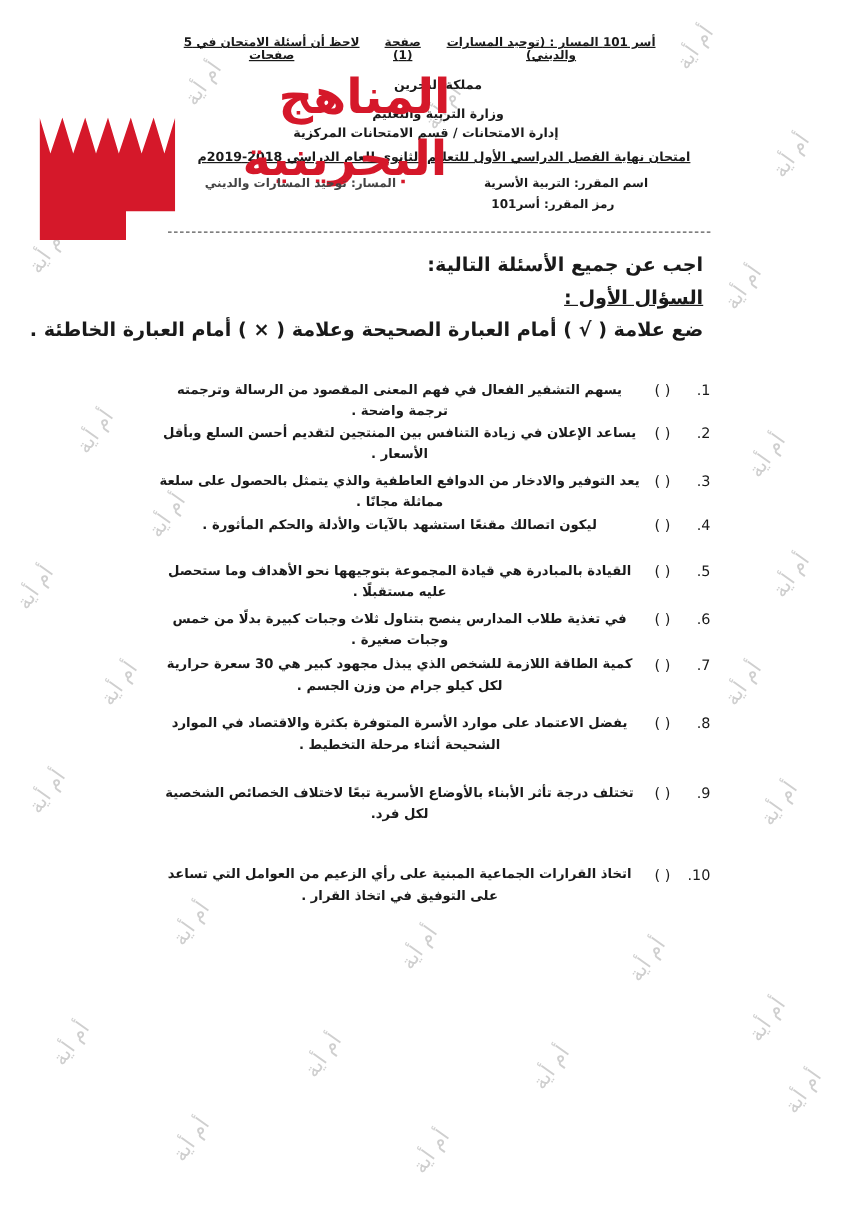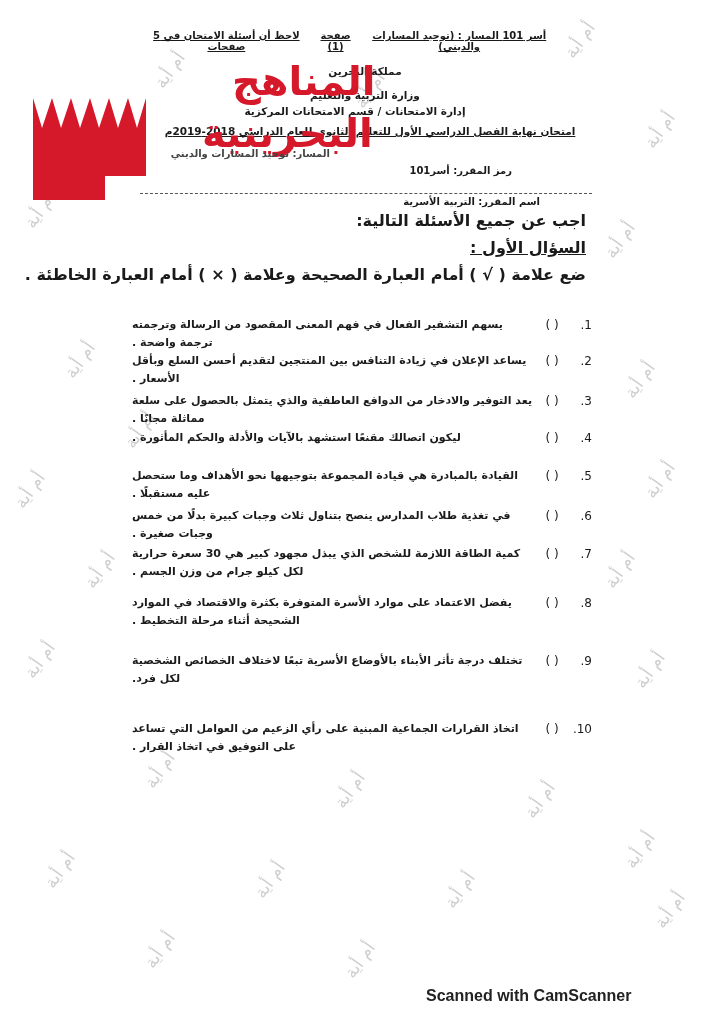--- a/index.html
+++ b/index.html
@@ -45,21 +45,21 @@
   .divider { position: absolute; left: 140px; top: 193px; width: 452px; border-top: 1px dashed #555; }
   .instr { position: absolute; right: 116px; font-size: 16px; font-weight: bold; direction: rtl; }
   .q-title { text-decoration: underline; }
   .question {
     position: absolute; right: 110px; width: 460px;
     direction: rtl; font-size: 11px; font-weight: bold; line-height: 18px;
     display: flex; align-items: flex-start;
   }
   .qnum { min-width: 22px; text-align: right; font-weight: normal; font-size: 12px; }
   .paren { min-width: 36px; text-align: center; font-weight: normal; font-size: 12px; }
-  .qtext { flex: 1; text-align: left; }
+  .qtext { flex: 1; text-align: center; }
   .footer {
     position: absolute; left: 426px; top: 987px; font-size: 16px; font-weight: bold;
     color: #222; font-family: "Liberation Sans", sans-serif;
   }
 </style>
 </head>
 <body>
 
 <div class="page">
 
@@ -101,21 +101,21 @@
   <div class="hdr" style="top:89px; left:270px; width:190px;">وزارة التربية والتعليم</div>
   <div class="hdr" style="top:105px; left:230px; width:250px;">إدارة الامتحانات / قسم الامتحانات المركزية</div>
   <div class="hdr" style="top:125px; left:150px; width:440px; text-decoration:underline;">امتحان نهاية الفصل الدراسي الأول للتعليم الثانوي للعام الدراسي 2018-2019م</div>
 
   <svg class="flag" viewBox="0 0 113 102">
     <path d="M0,0 L0,102 L72,102 L72,78 L113,78 L113,0 L104,30 L95,0 L85,30 L76,0 L66,30 L57,0 L47,30 L38,0 L28,30 L19,0 L9,30 Z" fill="#d5182a"></path>
   </svg>
   <div class="brand-ar1">المناهج</div>
   <div class="brand-ar2">البحرينية</div>
 
-  <div class="course" style="top:148px;margin-top:48px;">اسم المقرر: التربية الأسرية</div>
+  <div class="course" style="top:148px;">اسم المقرر: التربية الأسرية</div>
   <div class="course" style="top:165px; right:190px;">رمز المقرر: أسر101</div>
   <div class="course" style="top:148px; right:372px; color:#444;">المسار: توحيد المسارات والديني</div>
   <div class="divider"></div>
 
   <div class="instr" style="top:211px;">اجب عن جميع الأسئلة التالية:</div>
   <div class="instr q-title" style="top:238px;">السؤال الأول :</div>
   <div class="instr" style="top:265px;margin-left:12px;">ضع علامة ( √ ) أمام العبارة الصحيحة وعلامة ( × ) أمام العبارة الخاطئة .</div>
 
   <div class="question" style="top:316px;">
     <span class="qnum">1.</span>
@@ -161,14 +161,13 @@
     <span class="qnum">9.</span>
     <span class="paren">(      )</span>
     <span class="qtext">تختلف درجة تأثر الأبناء بالأوضاع الأسرية تبعًا لاختلاف الخصائص الشخصية لكل فرد.</span>
   </div>
   <div class="question" style="top:720px;">
     <span class="qnum">10.</span>
     <span class="paren">(      )</span>
     <span class="qtext">اتخاذ القرارات الجماعية المبنية على رأي الزعيم من العوامل التي تساعد على التوفيق في اتخاذ القرار .</span>
   </div>
 
-  <div class="footer">Scanned with CamScanner</div>
 </div>
 
 </body></html>

